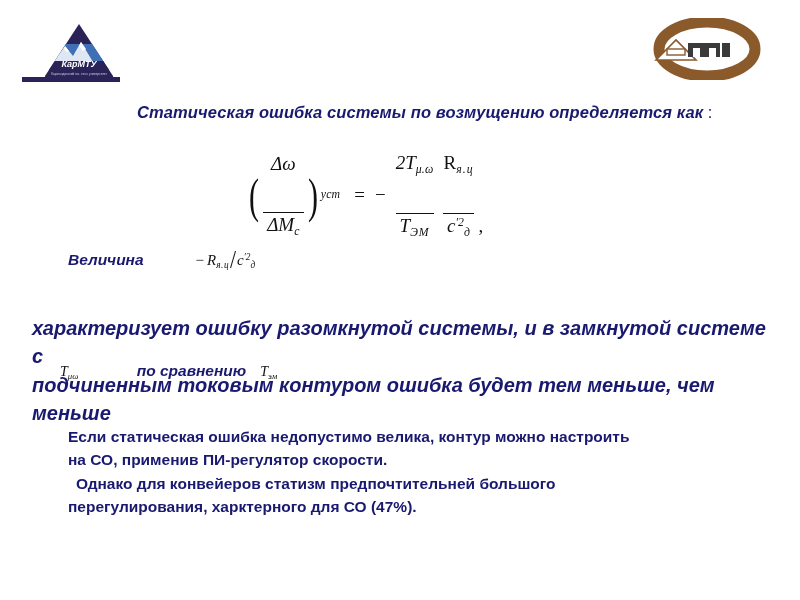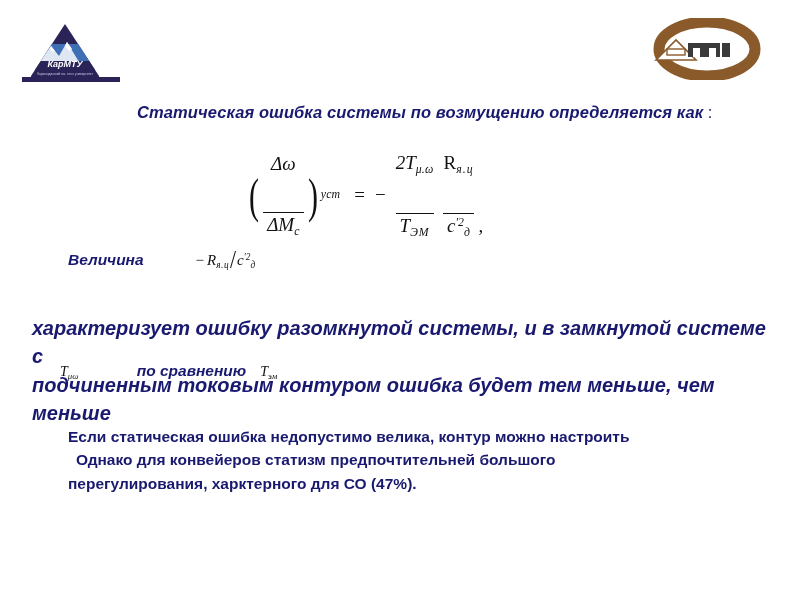--- a/index.html
+++ b/index.html
@@ -19,21 +19,21 @@
 
   .slide {
     position: absolute;
     inset: 0;
     background: #ffffff;
   }
 
   
   .logo-left {
     position: absolute;
-    left: 29px;
+    left: 43px;
     top: 22px;
     width: 72px;
     height: 58px;
   }
   .logo-left .tri-svg { display:block; }
 
   .rule-left {
     position: absolute;
     left: 22px;
     top: 77px;
@@ -288,17 +288,18 @@
   </div>
 
   <div class="compare-row">
     <span class="sym"><span>T</span><span class="sub">μω</span></span>
     <span class="compare-label">по сравнению</span>
     <span class="sym"><span>T</span><span class="sub">эм</span></span>
   </div>
 
   <div class="para-bottom">
     <span class="indent">Если статическая ошибка недопустимо велика, контур можно настроить</span>
+    <span class="indent">на СО, применив ПИ-регулятор скорости.</span>
     <span class="indent pad">Однако для конвейеров статизм предпочтительней большого</span>
     <span class="indent">перегулирования, харктерного для СО (47%).</span>
   </div>
 
 </div>
 
 </body></html>

